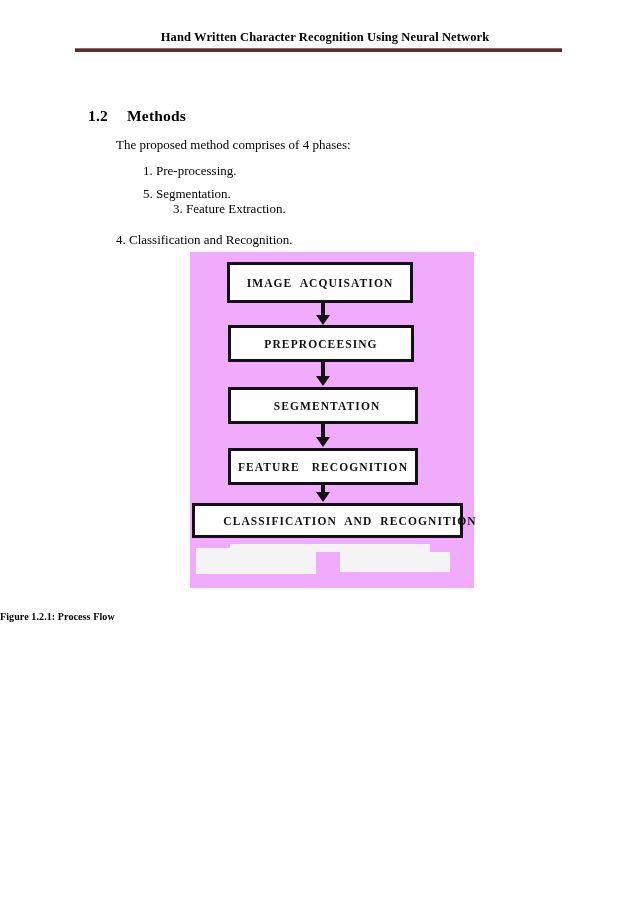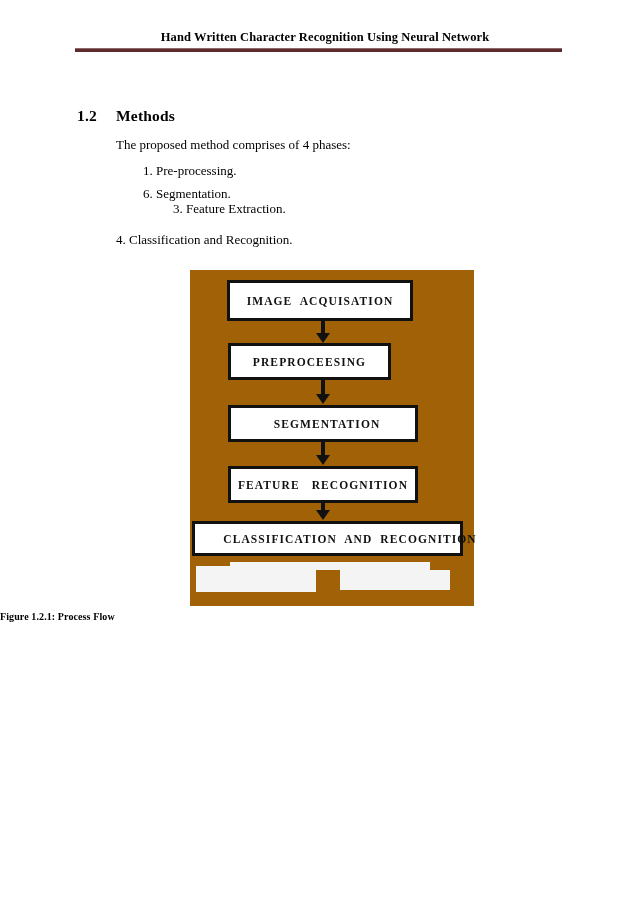--- a/index.html
+++ b/index.html
@@ -50,20 +50,21 @@
     left: 77px;
     top: 107px;
     font-size: 15.5px;
     font-weight: bold;
     letter-spacing: 0.2px;
     white-space: nowrap;
   }
   .section-heading .sec-num {
     display: inline-block;
     width: 39px;
+    margin-left: 11px;
   }
 
   
   .intro-line {
     position: absolute;
     left: 116px;
     top: 136px;
     font-size: 13px;
     line-height: 17px;
     white-space: nowrap;
@@ -80,24 +81,24 @@
     white-space: nowrap;
     position: absolute;
   }
   .phase-item.indent-deep { left: 143px; }
   .phase-item.indent-shallow { left: 116px; }
 
   
   .figure-wrap {
     position: absolute;
     left: 190px;
-    top: 270px;
+    top: 252px;
     width: 284px;
     height: 336px;
-    background: #a16207;
+    background: #f0abfc;
   }
   .figure-wrap .ghost-a,
   .figure-wrap .ghost-b,
   .figure-wrap .ghost-c {
     position: absolute;
     background: #f4f4f4;
   }
   .figure-wrap .ghost-a { left: 6px;  top: 296px; width: 120px; height: 26px; }
   .figure-wrap .ghost-b { left: 150px; top: 300px; width: 110px; height: 20px; }
   .figure-wrap .ghost-c { left: 40px;  top: 292px; width: 200px; height: 8px; }
@@ -116,21 +117,21 @@
     font-weight: bold;
     font-size: 11.5px;
     letter-spacing: 1.1px;
     color: #111111;
     white-space: pre;
     line-height: 12px;
   }
 
   
   .box-acquisition   { left: 37px;  top: 10px;  width: 186px; height: 41px; }
-  .box-preprocessing { left: 38px;  top: 73px;  width: 163px; height: 37px; }
+  .box-preprocessing { left: 38px;  top: 73px;  width: 186px; height: 37px; }
   .box-segmentation  { left: 38px;  top: 135px; width: 190px; height: 37px; padding-left: 8px; }
   .box-feature       { left: 38px;  top: 196px; width: 190px; height: 37px; }
   .box-classification{ left: 2px;   top: 251px; width: 271px; height: 35px; border-width: 3px; padding-left: 45px; }
 
   
   .flow-arrow {
     position: absolute;
     left: 126px;
     width: 14px;
     color: #111111;
@@ -185,21 +186,21 @@
 <div class="header-rule"></div>
 
 <div class="section-heading">
   <span class="sec-num">1.2</span><span>Methods</span>
 </div>
 
 <div class="intro-line">The proposed method comprises of 4 phases:</div>
 
 <div class="phase-list">
   <div class="phase-item indent-deep" style="top:0px;">1. Pre-processing.</div>
-  <div class="phase-item indent-deep" style="top:23px;">6. Segmentation.</div>
+  <div class="phase-item indent-deep" style="top:23px;">5. Segmentation.</div>
   <div class="phase-item indent-deep" style="top:38px;margin-left:30px;">3. Feature Extraction.</div>
   <div class="phase-item indent-shallow" style="top:69px;">4. Classification and Recognition.</div>
 </div>
 
 <div class="figure-wrap">
 
   <div class="ghost-a"></div>
   <div class="ghost-b"></div>
   <div class="ghost-c"></div>
 

